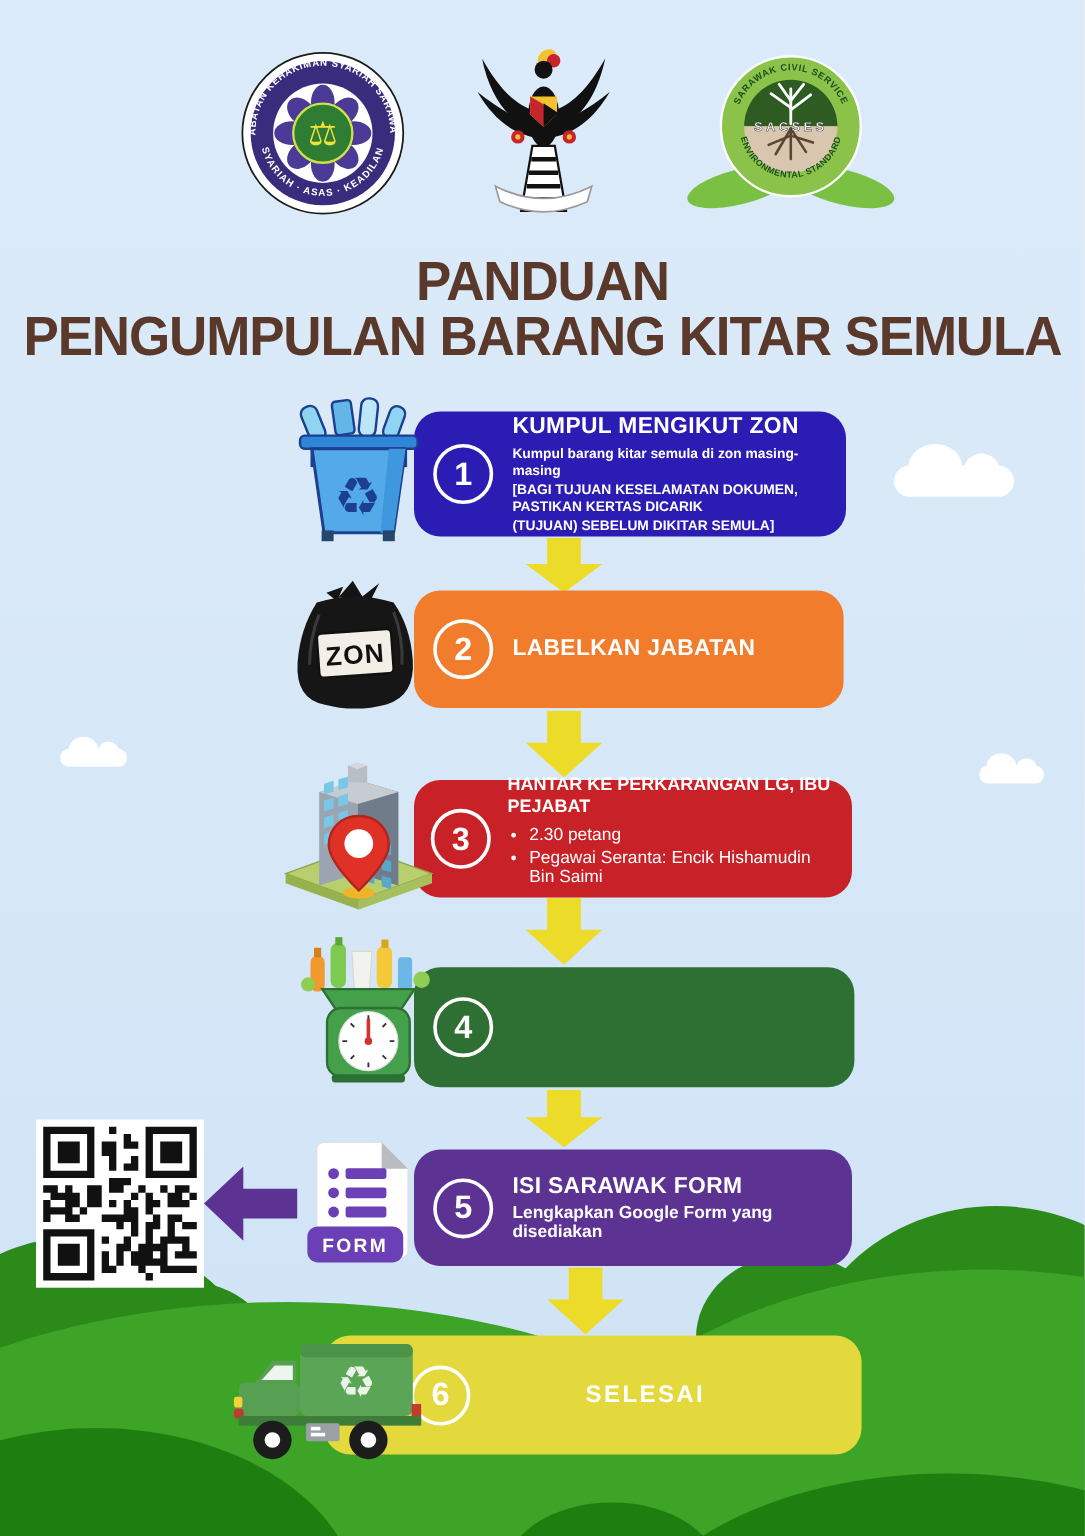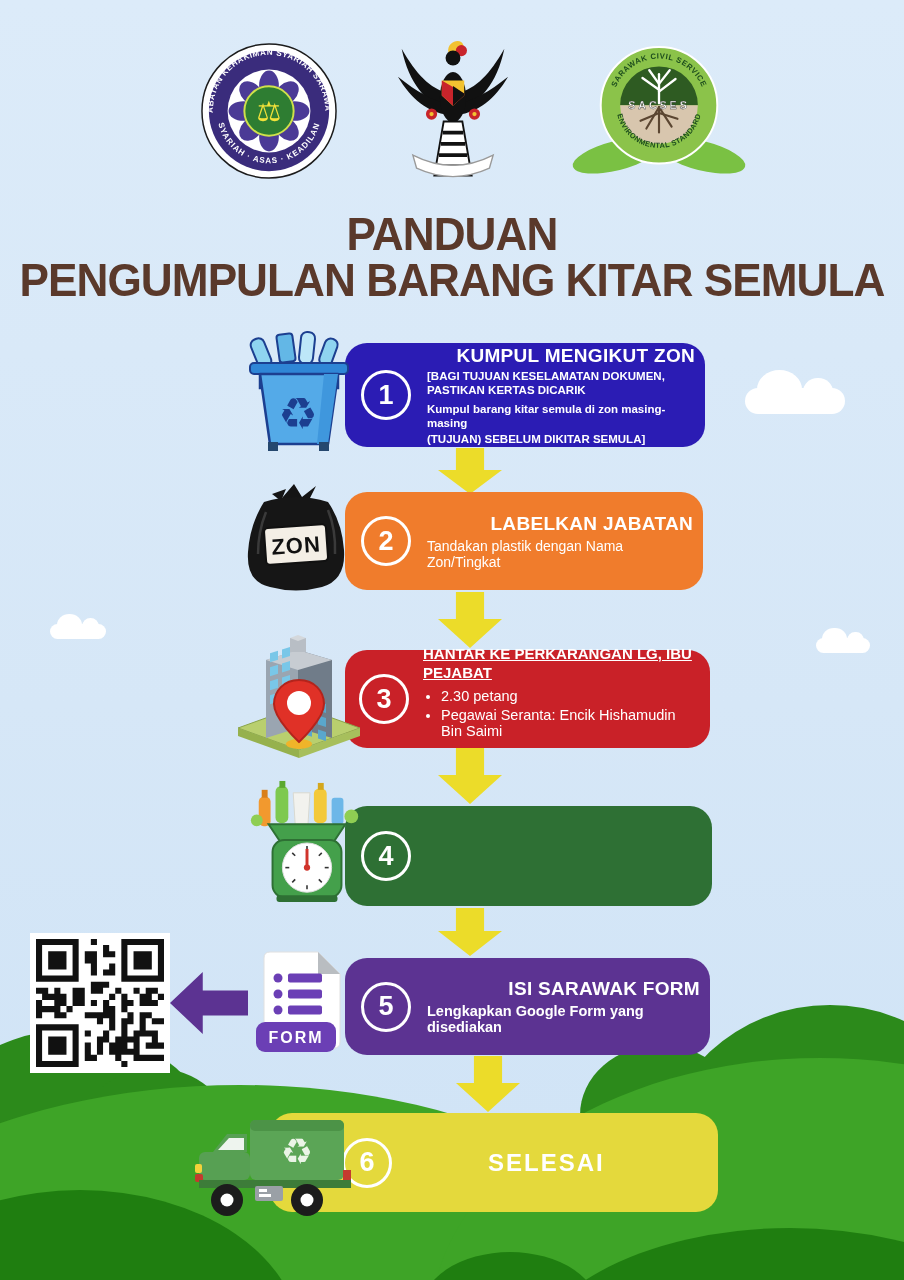--- a/index.html
+++ b/index.html
@@ -15,24 +15,24 @@
   .blob{position:absolute;border-radius:50%;}
   .z1{z-index:1}.z2{z-index:2}.z3{z-index:3}
   
   .title{position:absolute;left:0;width:904px;text-align:center;color:#5a392b;
     font-weight:800;font-size:46px;line-height:48px;letter-spacing:-1px;transform:scaleX(.96);z-index:4;}
   
   .box{position:absolute;border-radius:22px;color:#fff;display:flex;align-items:center;z-index:5;}
   .num{flex:none;width:44px;height:44px;border:3px solid #fff;border-radius:50%;
     display:flex;align-items:center;justify-content:center;font-size:27px;font-weight:bold;margin-left:16px;}
   .txt{margin-left:16px;margin-right:10px;}
-  .txt h3{margin:0;font-size:19px;font-weight:bold;letter-spacing:.3px;text-align:right;}
+  .txt h3{margin:0;font-size:19px;font-weight:bold;letter-spacing:.3px;}
   .txt .sub{margin:3px 0 0;font-size:14px;}
   .txt .small{margin:2px 0 0;font-size:11.5px;font-weight:bold;line-height:14px;}
-  .txt .tline{display:block;font-size:15px;font-weight:bold;line-height:19px;text-decoration:underline;}
+  .txt .tline{display:block;font-size:15px;font-weight:bold;line-height:19px;}
   ul.bullets{margin:6px 0 16px;padding-left:18px;font-size:14.5px;}
   ul.bullets li{margin-top:3px;}
   .icon{position:absolute;z-index:6;}
   
   .down-arrow{position:absolute;background:#ecdc29;z-index:4;
     clip-path:polygon(28% 0,72% 0,72% 48%,100% 48%,50% 100%,0 48%,28% 48%);}
   .left-arrow{position:absolute;background:#5c3392;z-index:6;
     clip-path:polygon(100% 30%,42% 30%,42% 0,0 50%,42% 100%,42% 70%,100% 70%);}
   .selesai h3{margin-left:96px;font-size:19px;letter-spacing:2px;}
   .selesai .num{margin-left:72px;}
@@ -146,22 +146,22 @@
     </svg>
   </div>
 
   <div class="title" style="top:210px;">PANDUAN</div>
   <div class="title" style="top:256px;">PENGUMPULAN BARANG KITAR SEMULA</div>
 
   <div class="box" style="left: 345px; top: 343px; width: 360px; height: 104px; background-color: rgb(43, 28, 180);">
     <div class="num">1</div>
     <div class="txt">
       <h3>KUMPUL MENGIKUT ZON</h3>
+      <p class="small" style="margin-top:5px;">Kumpul barang kitar semula di zon masing-masing</p>
       <p class="small">[BAGI TUJUAN KESELAMATAN DOKUMEN, PASTIKAN KERTAS DICARIK</p>
-      <p class="small" style="margin-top:5px;">Kumpul barang kitar semula di zon masing-masing</p>
       <p class="small">(TUJUAN) SEBELUM DIKITAR SEMULA]</p>
     </div>
   </div>
   <div class="icon" style="left:238px;top:330px;width:125px;height:122px;">
     <svg viewBox="0 0 125 122" width="125" height="122">
       <g stroke="#1c3f90" stroke-width="2">
         <rect x="16" y="8" width="14" height="30" rx="6" fill="#8fd4f0" transform="rotate(-22 23 23)"></rect>
         <rect x="40" y="4" width="16" height="28" rx="3" fill="#63b7e6" transform="rotate(-8 48 18)"></rect>
         <rect x="62" y="2" width="14" height="32" rx="6" fill="#bde7f8" transform="rotate(6 69 18)"></rect>
         <rect x="84" y="8" width="13" height="28" rx="6" fill="#8fd4f0" transform="rotate(20 90 22)"></rect>
@@ -175,21 +175,20 @@
       <rect x="30" y="112" width="10" height="9" fill="#25476e"></rect>
       <rect x="81" y="112" width="10" height="9" fill="#25476e"></rect>
     </svg>
   </div>
   <div class="down-arrow" style="left:438px;top:448px;width:64px;height:46px;"></div>
 
   <div class="box" style="left: 345px; top: 492px; width: 358px; height: 98px; background-color: rgb(240, 124, 44);">
     <div class="num">2</div>
     <div class="txt">
       <h3>LABELKAN JABATAN</h3>
-      <p class="sub">Tandakan plastik dengan Nama Zon/Tingkat</p>
     </div>
   </div>
   <div class="icon" style="left:236px;top:482px;width:122px;height:112px;">
     <svg viewBox="0 0 122 112" width="122" height="112">
       <path d="M46,16 L58,2 L66,15 L80,4 L73,18 Z" fill="#141414"></path>
       <path d="M36,12 L50,7 L45,19 Z" fill="#141414"></path>
       <path d="M28,20 Q14,42 12,70 Q10,100 34,105 Q60,112 86,105 Q110,98 108,68 Q106,40 92,20 Q60,10 28,20 Z" fill="#161616"></path>
       <path d="M30,30 Q22,50 22,72 M92,28 Q100,48 99,72" stroke="#3a3a3a" stroke-width="2.5" fill="none"></path>
       <g transform="rotate(-4 60 62)">
         <rect x="29" y="44" width="62" height="37" rx="4" fill="#f4efe6" stroke="#111" stroke-width="2"></rect>
@@ -308,21 +307,21 @@
           <rect x="32" y="55.5" width="34" height="9" rx="2"></rect>
       </g>
       <rect x="0" y="72" width="80" height="30" rx="9" fill="#6b3fb5"></rect>
       <text x="40" y="93" text-anchor="middle" font-size="16" font-weight="bold" fill="#fff" letter-spacing="2">FORM</text>
     </svg>
   </div>
   <div class="down-arrow" style="left:456px;top:1056px;width:64px;height:56px;"></div>
 
   <div class="box selesai" style="left: 270px; top: 1113px; width: 448px; height: 99px; background-color: rgb(228, 217, 60);">
     <div class="num">6</div>
-    <h3 style="margin:0 0 0 96px;font-size:24px;font-weight:bold;">SELESAI</h3>
+    <h3 style="margin:0 0 0 96px;font-size:20px;font-weight:bold;">SELESAI</h3>
   </div>
   <div class="icon" style="left:193px;top:1112px;width:175px;height:108px;">
     <svg viewBox="0 0 175 108" width="175" height="108">
       <rect x="57" y="8" width="94" height="60" rx="6" fill="#5ba556"></rect>
       <rect x="57" y="8" width="94" height="11" rx="5" fill="#4c9347"></rect>
       <text x="104" y="52" text-anchor="middle" font-size="36" fill="#eaf4e6">♻</text>
       <rect x="6" y="40" width="51" height="28" rx="6" fill="#57a053"></rect>
       <polygon points="20,40 34,22 54,22 54,40" fill="#57a053"></polygon>
       <polygon points="25,38 36,26 51,26 51,38" fill="#eef4ee"></polygon>
       <rect x="2" y="52" width="7" height="9" rx="2" fill="#f3d23a"></rect>

